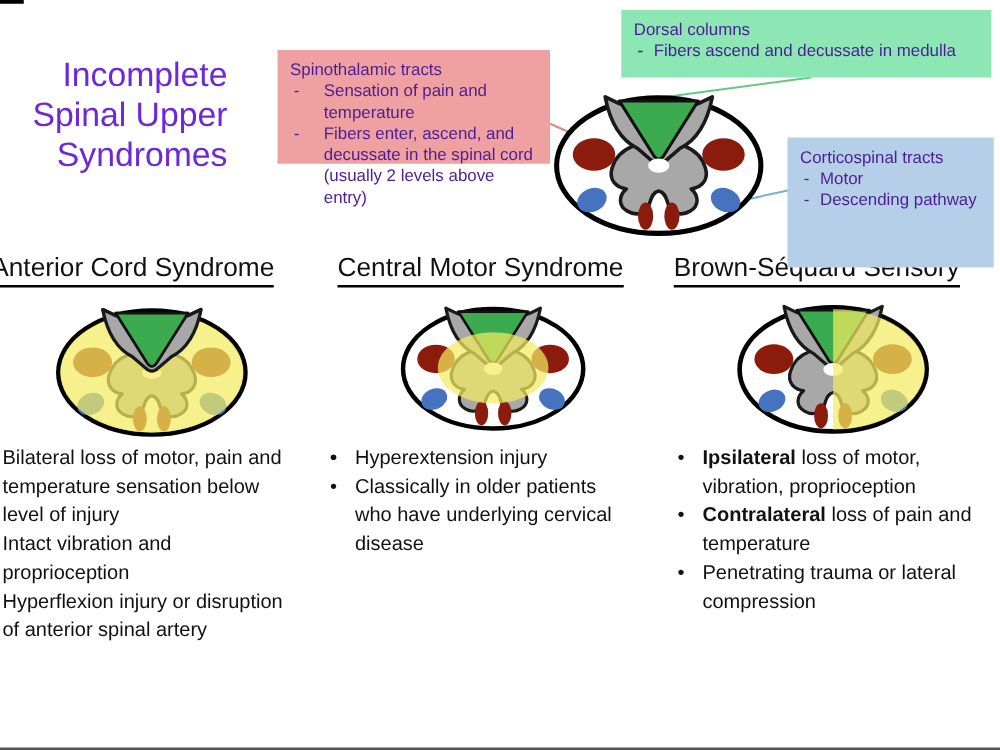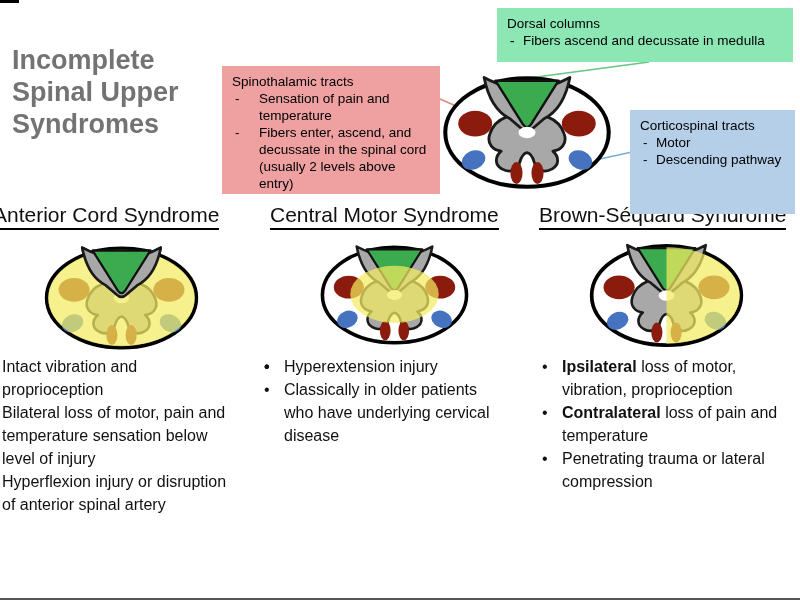--- a/index.html
+++ b/index.html
@@ -5,25 +5,25 @@
   html,body{margin:0;padding:0;}
   body{
     width:800px;height:600px;position:relative;overflow:hidden;
     background:#ffffff;
     font-family:"Liberation Sans","DejaVu Sans",sans-serif;
     color:#111;
   }
   
   .slide-title{
     position:absolute;left:12px;top:44px;width:170px;
-    font-size:27px;line-height:32px;text-align:left;color:#737373;font-weight:bold;
+    font-size:27px;line-height:32px;text-align:right;color:#6d28d9;
   }
   
-  .ann-box{position:absolute;font-size:13.5px;line-height:17px;color:#000000;box-sizing:border-box;padding:7px 10px;}
-  .ann-box.pink{left:222px;top:66px;width:218px;height:128px;background:#efa1a1;}
+  .ann-box{position:absolute;font-size:13.5px;line-height:17px;color:#4c1d95;box-sizing:border-box;padding:7px 10px;}
+  .ann-box.pink{left:222px;top:40px;width:218px;height:91px;background:#efa1a1;}
   .ann-box.green{left:497px;top:8px;width:296px;height:54px;background:#8ce7b5;}
   .ann-box.blue{left:630px;top:110px;width:165px;height:104px;background:#b5cfe9;}
   .ann-item{position:relative;}
   .ann-box.pink .ann-item{padding-left:27px;}
   .ann-box.green .ann-item,.ann-box.blue .ann-item{padding-left:16px;}
   .ann-marker{position:absolute;left:3px;top:0;}
   
   .pointer-layer{position:absolute;left:0;top:0;width:800px;height:220px;pointer-events:none;}
   
   .cord{position:absolute;}
@@ -84,21 +84,21 @@
       <ellipse cx="176" cy="109" rx="15" ry="11.5" fill="#4673c0" transform="rotate(24 176 109)"></ellipse>
       <ellipse cx="97" cy="125" rx="7.5" ry="13.5" fill="#8b1b0c"></ellipse>
       <ellipse cx="123" cy="125" rx="7.5" ry="13.5" fill="#8b1b0c"></ellipse>
     </g>
   </defs>
   <use href="#cordBase"></use>
 </svg>
 
 <div class="col-heading h0"><span>Anterior Cord Syndrome</span></div>
 <div class="col-heading h1"><span>Central Motor Syndrome</span></div>
-<div class="col-heading h2"><span>Brown-Séquard Syndrome</span></div>
+<div class="col-heading h2"><span>Brown-Séquard Sensory</span></div>
 
 <svg class="cord anterior" viewBox="0 0 220 150">
   <use href="#cordBase"></use>
   <g clip-path="url(#cordClip)">
     <ellipse cx="110" cy="75" rx="101" ry="67" fill="#f2ec5f" opacity="0.72"></ellipse>
   </g>
   <use href="#grayV"></use>
   <use href="#dorsalTriangle"></use>
 </svg>
 
@@ -146,22 +146,22 @@
     <span>Motor</span>
   </div>
   <div class="ann-item">
     <span class="ann-marker">-</span>
     <span>Descending pathway</span>
   </div>
 </div>
 
 <div class="col c0">
   <ul>
+    <li>Bilateral loss of motor, pain and temperature sensation below level of injury</li>
     <li>Intact vibration and proprioception</li>
-    <li>Bilateral loss of motor, pain and temperature sensation below level of injury</li>
     <li>Hyperflexion injury or disruption of anterior spinal artery</li>
   </ul>
 </div>
 
 <div class="col c1">
   <ul>
     <li><span class="bullet">•</span></li>
     <li><span class="bullet">•</span></li>
     <li><span class="bullet">•</span><span>Hyperextension injury</span></li>
     <li><span class="bullet">•</span><span>Classically in older patients who have underlying cervical disease</span></li>

